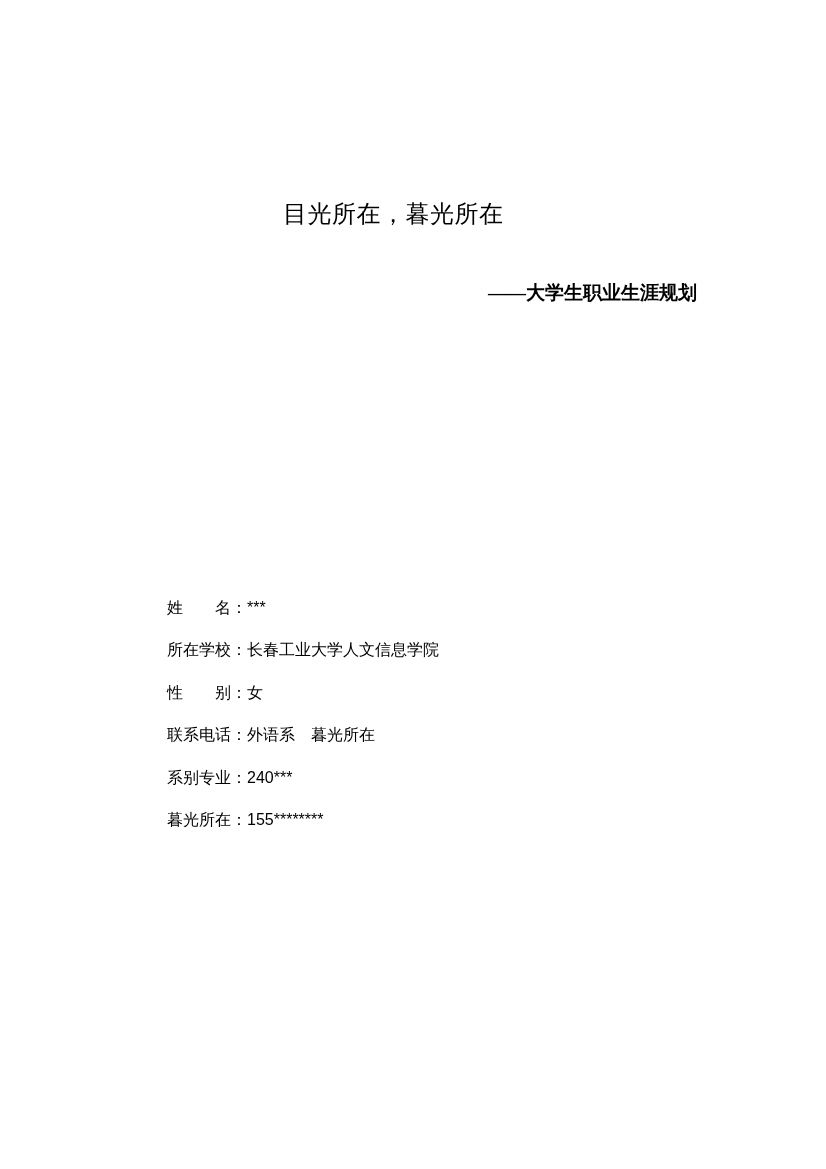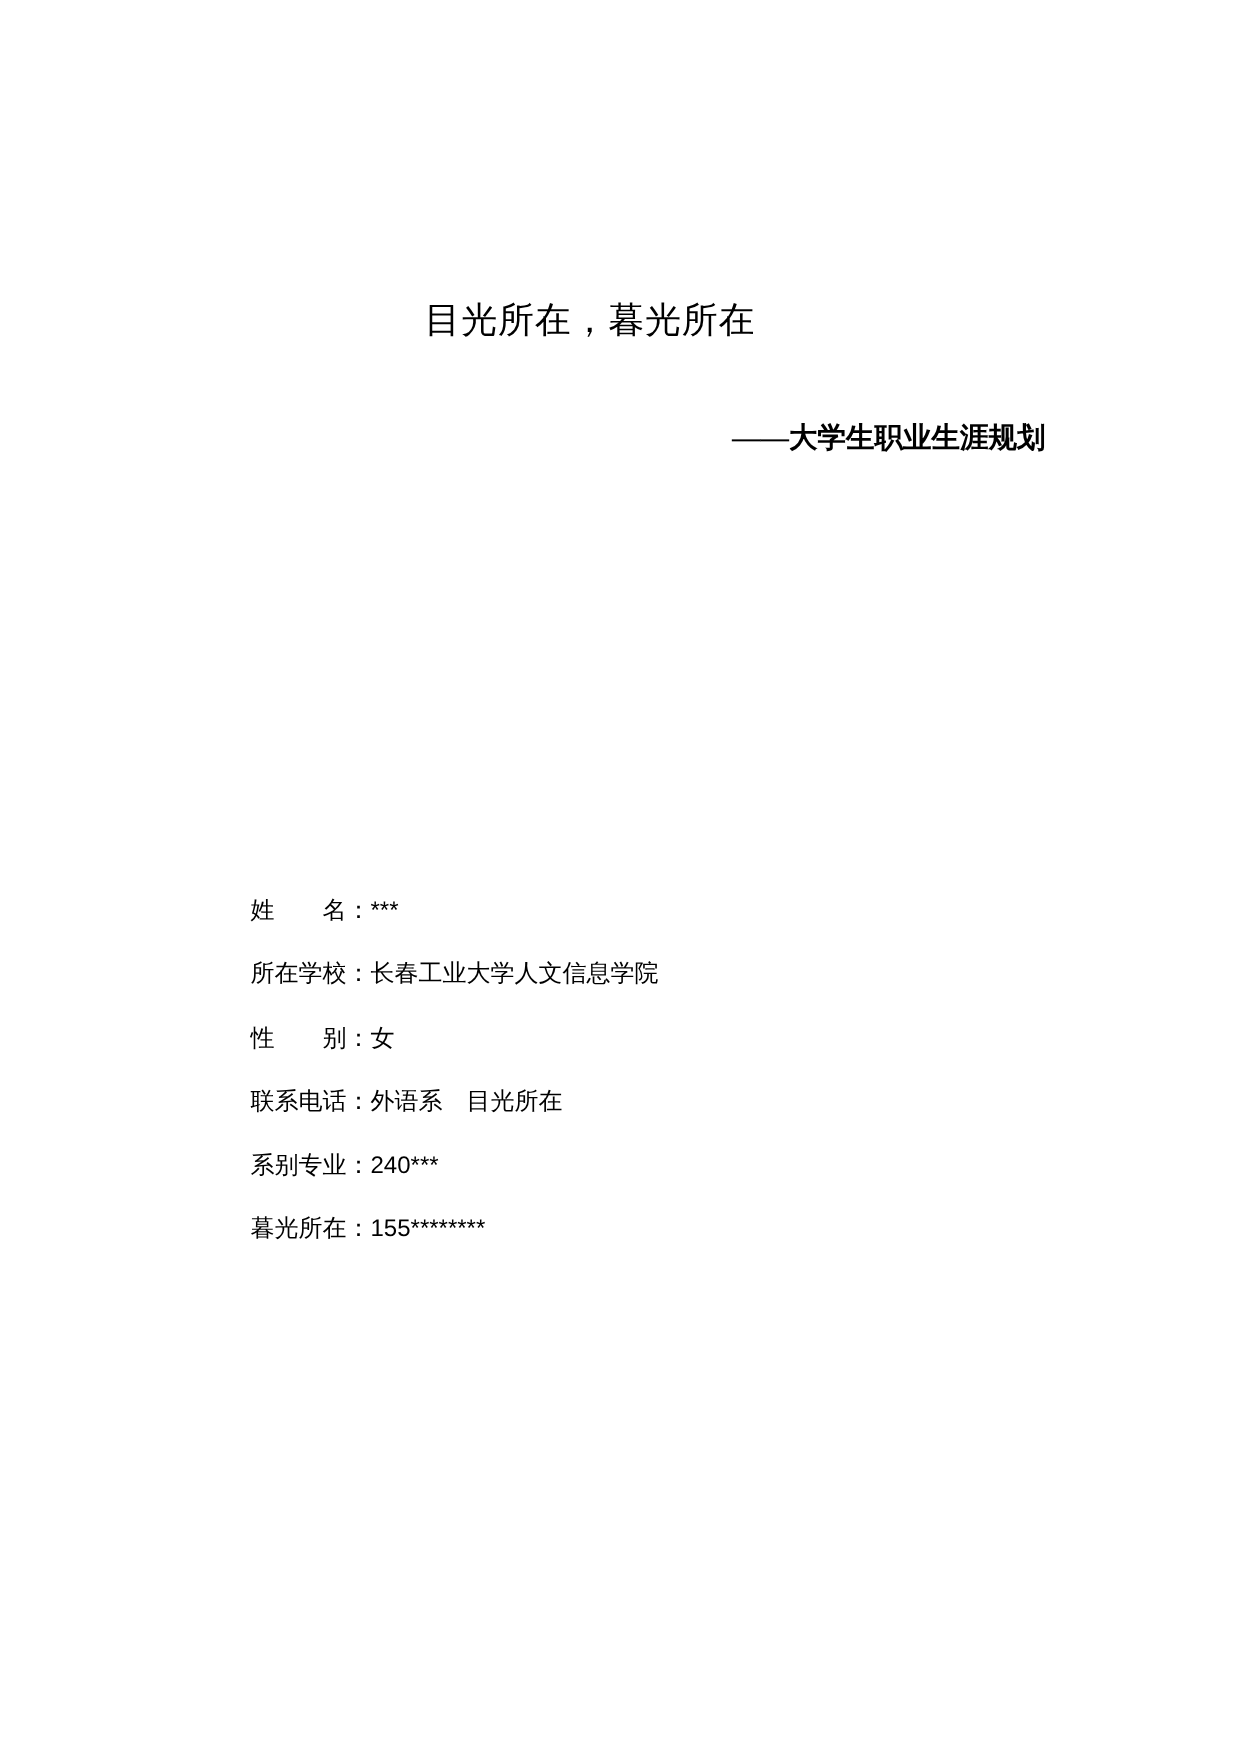--- a/index.html
+++ b/index.html
@@ -65,21 +65,21 @@
   <div class="doc-subtitle">——大学生职业生涯规划</div>
 
   <div class="info-block">
 
     <p class="info-line"><span class="info-label">姓　　名：</span><span class="info-value">***</span></p>
 
     <p class="info-line"><span class="info-label">所在学校：</span><span class="info-value">长春工业大学人文信息学院</span></p>
 
     <p class="info-line"><span class="info-label">性　　别：</span><span class="info-value">女</span></p>
 
-    <p class="info-line"><span class="info-label">联系电话：</span><span class="info-value">外语系　目光所在</span></p>
+    <p class="info-line"><span class="info-label">联系电话：</span><span class="info-value">外语系　暮光所在</span></p>
 
     <p class="info-line"><span class="info-label">系别专业：</span><span class="info-value">240***</span></p>
 
     <p class="info-line"><span class="info-label">暮光所在：</span><span class="info-value">155********</span></p>
 
   </div>
 
 </div>
 
 </body></html>

